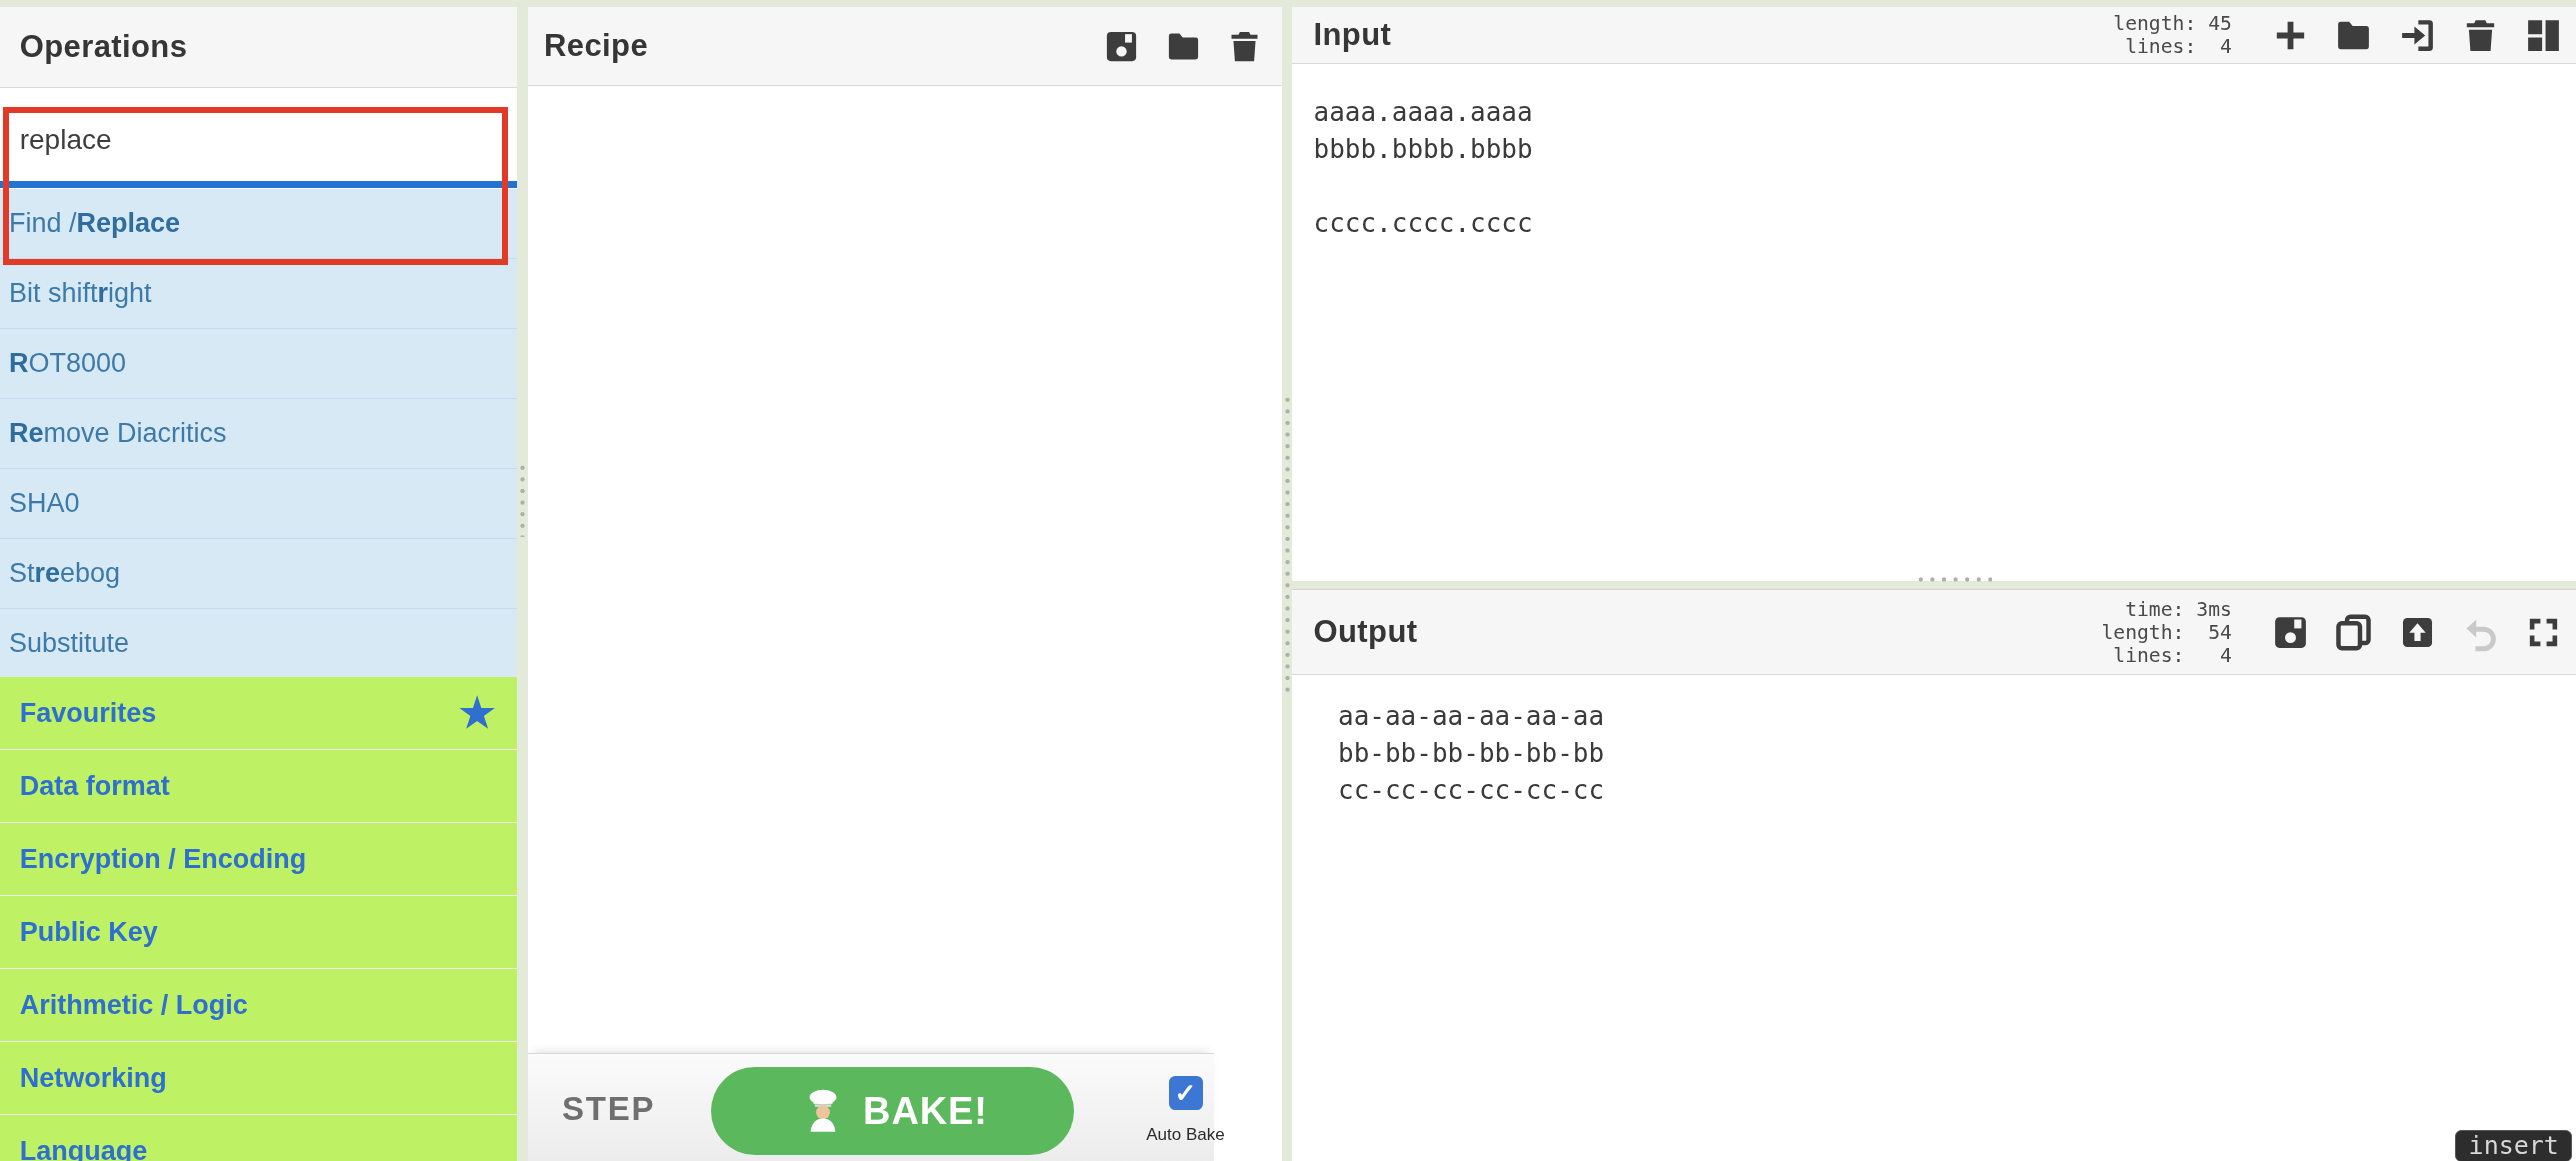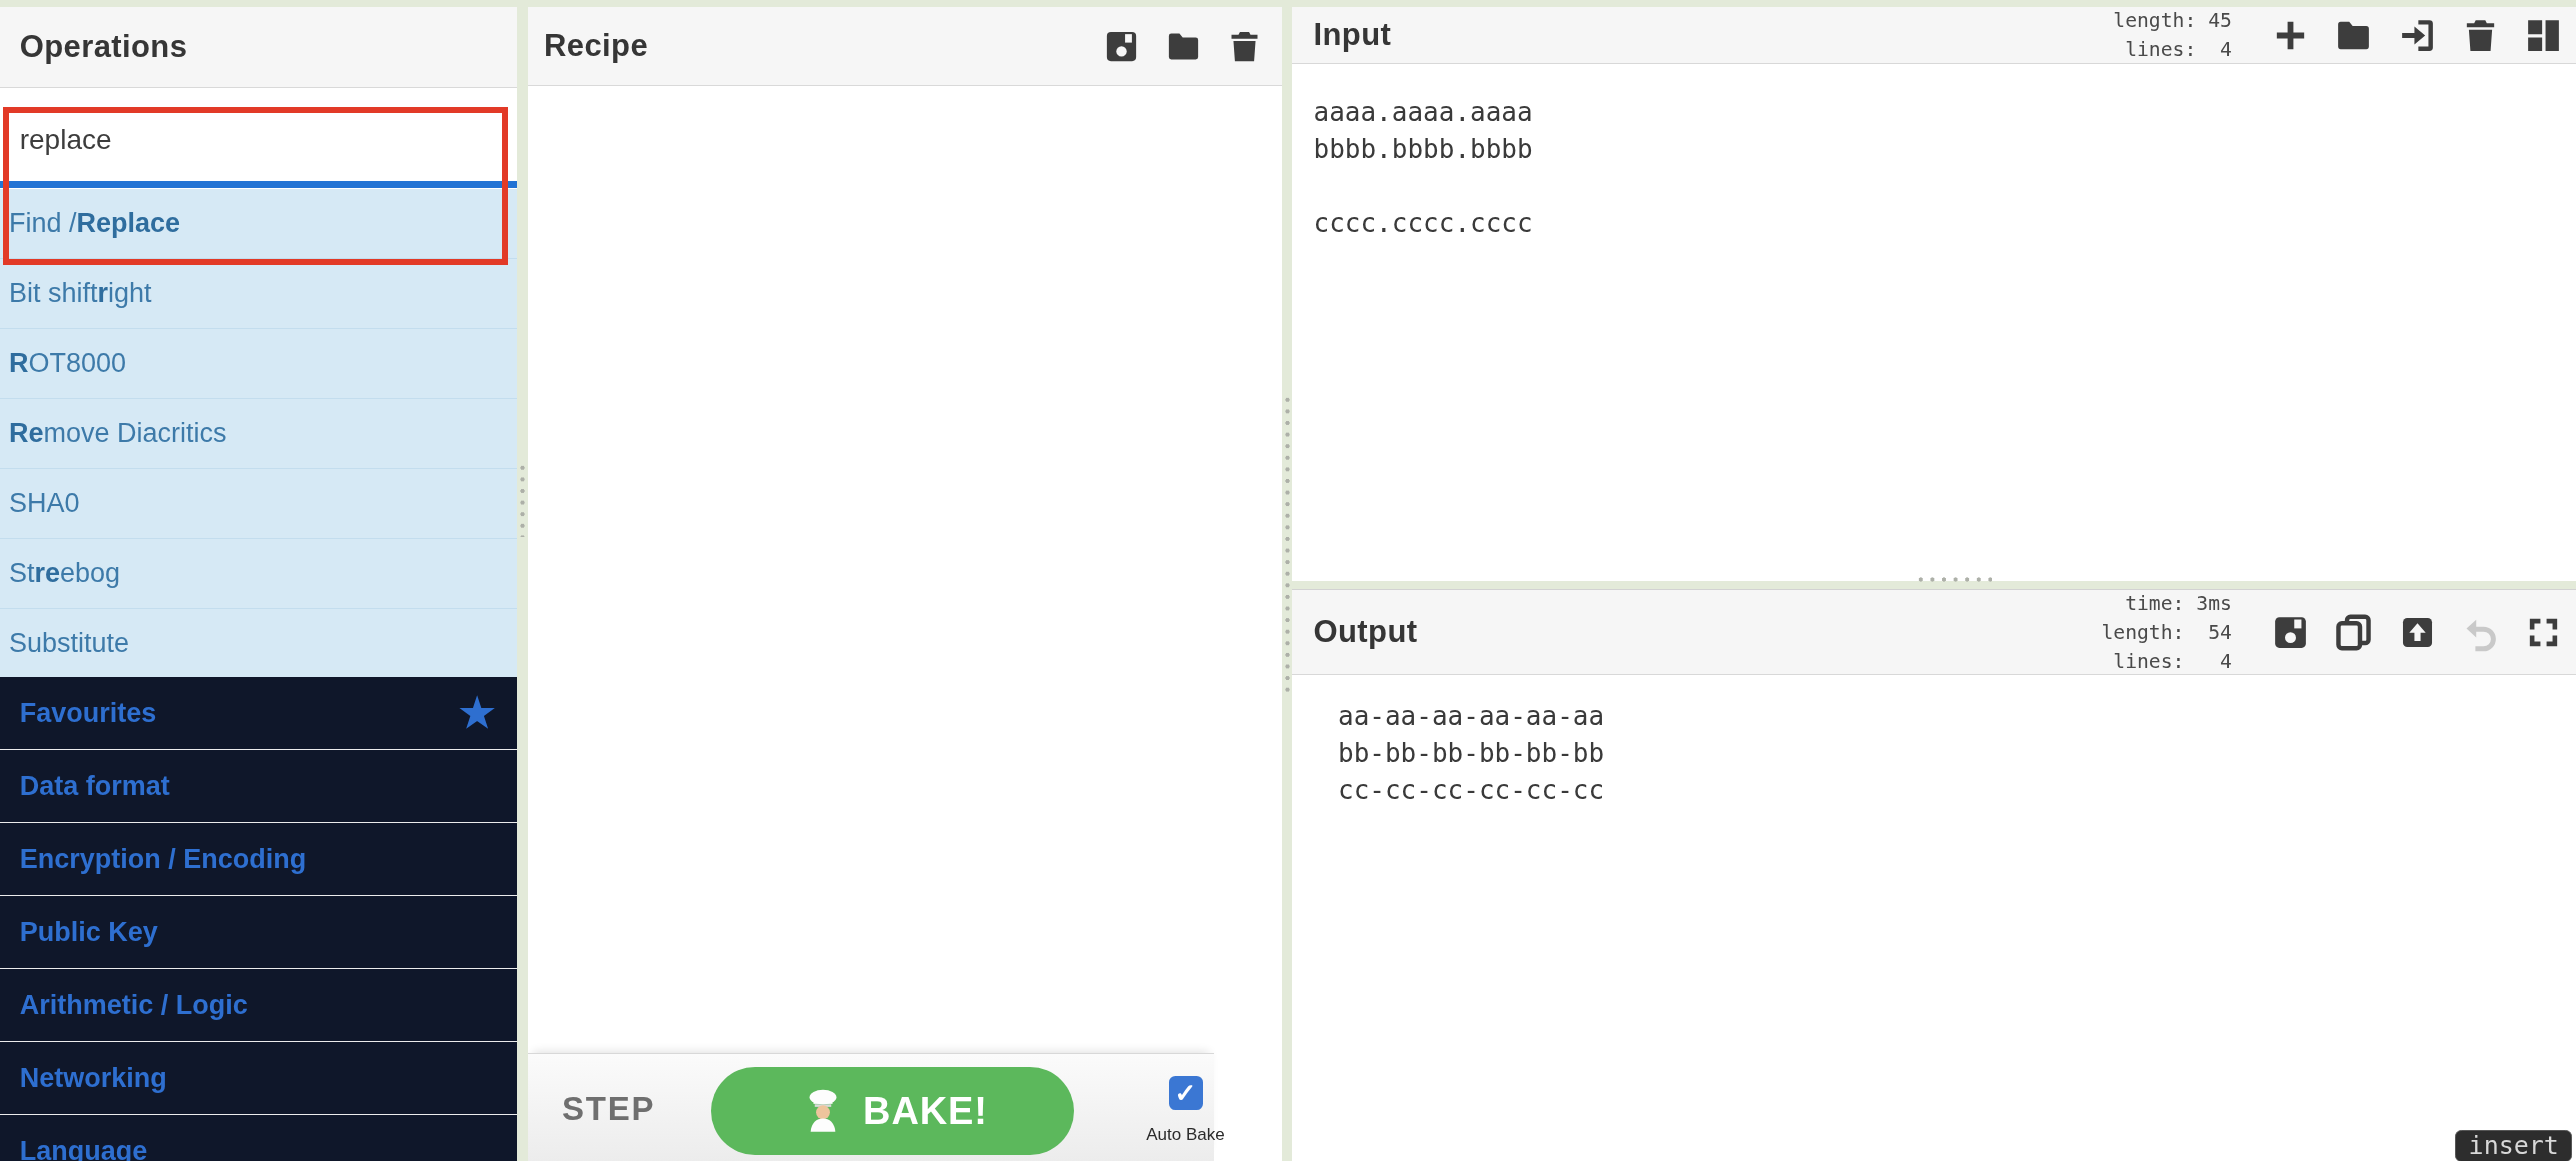--- a/index.html
+++ b/index.html
@@ -15,21 +15,21 @@
   #ops-head { height:81px; padding-left:19.7px; }
   #ops-search { position:absolute; left:0; top:98px; width:517px; height:83px;
     border:none; outline:none; border-bottom:7.2px solid var(--focus-blue,#2273d4);
     font-family:"Liberation Sans",sans-serif; font-size:28px; color:#3d3d3d; padding:0 0 5.4px 19.7px; background:#fff; }
   #ops-results { position:absolute; left:0; top:182px; width:517px; }
   .op-item { height:70px; background:var(--result-bg-blue,#d6e9f5); border-bottom:1.8px solid #c3ddee;
     display:flex; align-items:center; padding-left:9px; font-size:27px; color:var(--result-blue,#3d7aa9); cursor:pointer; }
   .op-item:first-child { height:70px; }
   .seg-b { font-weight:bold; color:#2f6d9e; }
   #ops-cats { position:absolute; left:0; top:670px; width:517px; }
-  .cat-item { height:73px; background:#0f172a; border-bottom:1.8px solid #ececec; display:flex; align-items:center;
+  .cat-item { height:73px; background:#bef264; border-bottom:1.8px solid #ececec; display:flex; align-items:center;
     padding:0 21.5px 0 19.7px; font-size:27px; font-weight:bold; color:var(--category-blue,#2e6fd0); cursor:pointer; }
   .cat-item .spacer { flex:1; }
   .star { font-size:41px; color:var(--category-blue,#2e6fd0); line-height:1; }
   .ann-rect { position:absolute; border:6.3px solid var(--annotation-red,#e23a27); pointer-events:none; z-index:9; }
   #ann-search { left:2.7px; top:100px; width:505px; height:158px; }
 
   
   #recipe-panel { left:528px; width:754px; }
   #recipe-head { height:79px; padding:0 18px 0 16px; }
   #recipe-head .iconrow { margin-left:auto; }
@@ -48,21 +48,21 @@
   #autobake { position:absolute; left:577px; top:0; width:161px; height:109px; text-align:center; cursor:pointer; }
   #autobake .cb { margin:22.4px auto 0; }
   #autobake .cbl { display:block; margin-top:14.3px; font-size:17px; color:#2b2b2b; }
 
   
   #io-panel { left:1292px; width:1284px; background:transparent; }
   .io-head { position:absolute; left:0; width:1284px; background:#f6f6f6; border-bottom:1.8px solid #d8d8d8;
     display:flex; align-items:center; padding-left:21.5px; }
   #in-head { top:0; height:57px; }
   #out-head { top:582px; height:86px; border-top:1.8px solid #d2d2d2; }
-  .stats { margin-left:auto; font-family:"DejaVu Sans Mono",monospace; font-size:19.7px; line-height:29px;
+  .stats { margin-left:auto; font-family:"DejaVu Sans Mono",monospace; font-size:19.7px; line-height:23px;
     color:#4a4a4a; white-space:pre; text-align:right; }
   .io-area { position:absolute; left:0; width:1284px; background:#fff; }
   #in-area { top:57px; height:517px; }
   #out-area { top:668px; bottom:0; }
   .io-text { font-family:"DejaVu Sans Mono",monospace; font-size:26px; line-height:37px; color:#3a3a3a;
     white-space:pre; padding:30px 0 0 21.5px; }
   #out-area .io-text { padding-top:23px;padding-left:46px; }
   #io-gutter { position:absolute; left:0; top:575px; width:1284px; height:7.2px; background:#e3ead9; }
 
   

